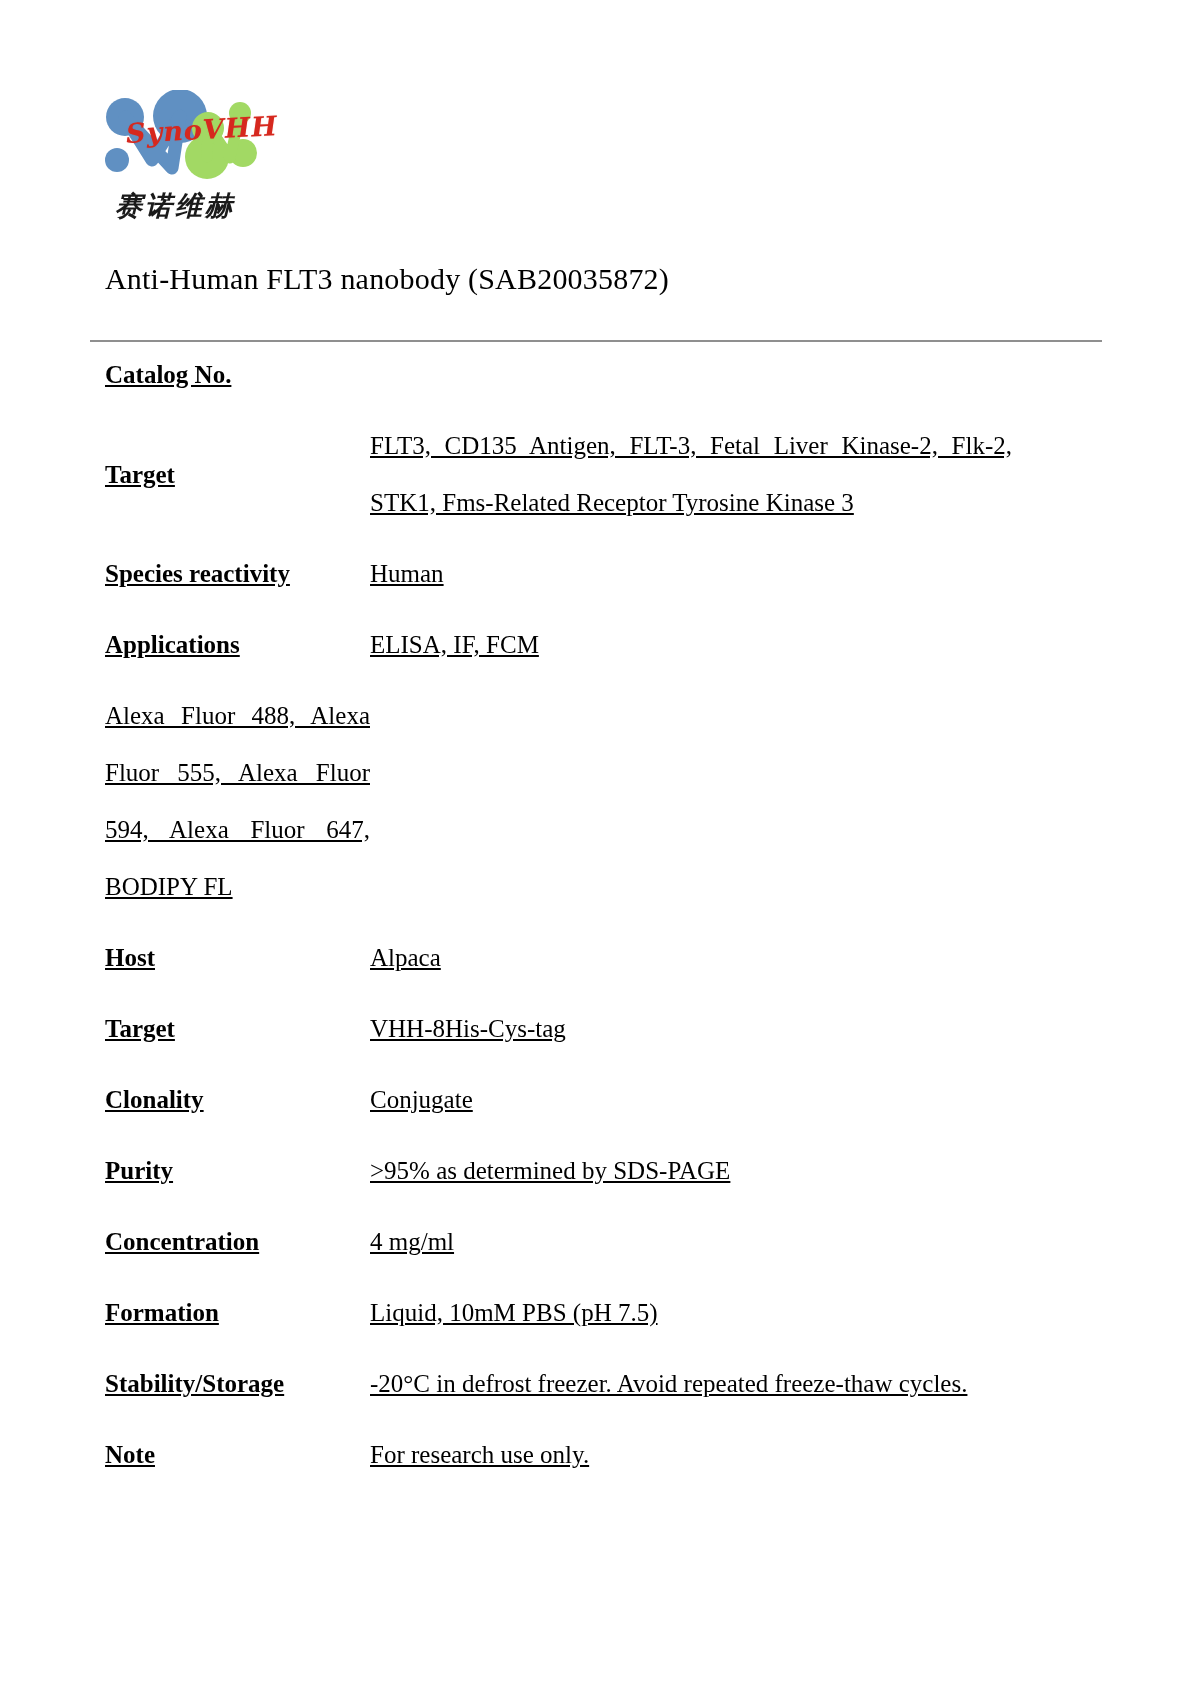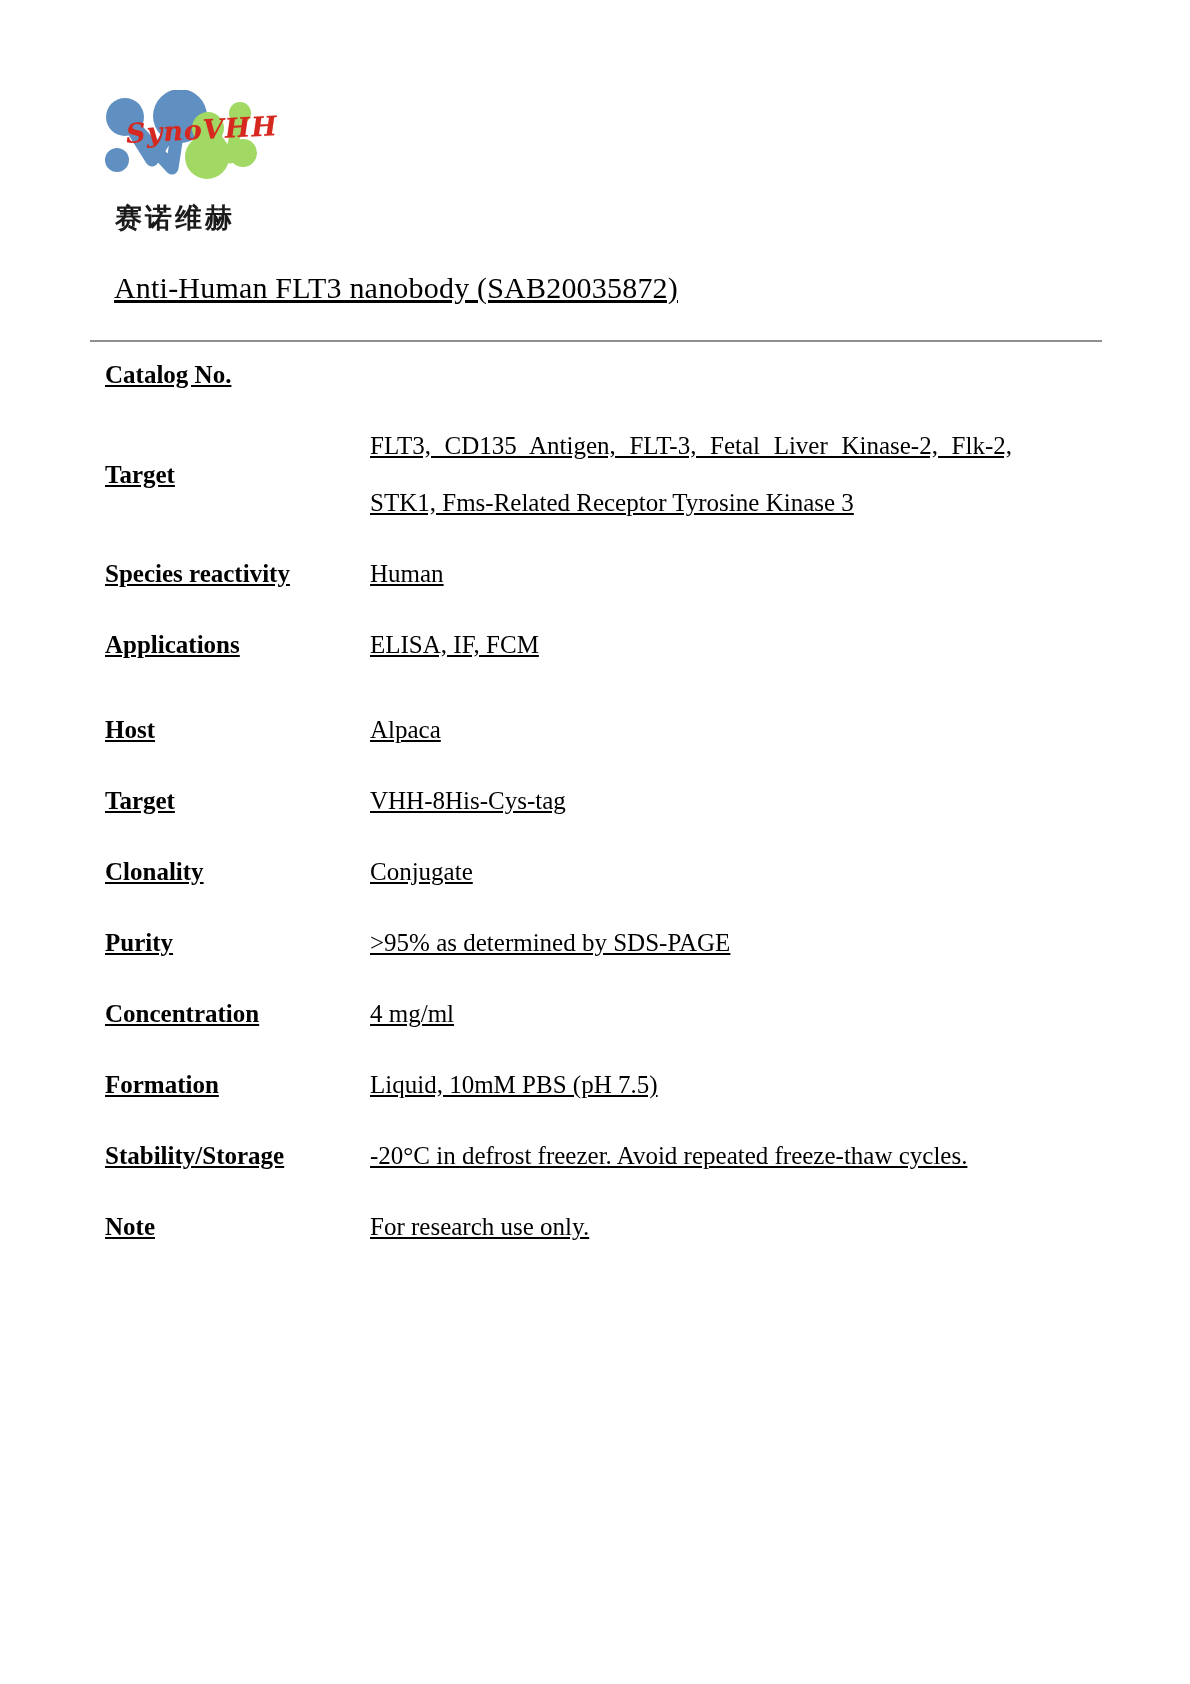--- a/index.html
+++ b/index.html
@@ -41,40 +41,40 @@
     font-style: italic;
     font-weight: bold;
     font-size: 27px;
     letter-spacing: 1px;
     color: var(--logo-red, #d6281e);
     transform: rotate(-3deg);
     white-space: nowrap;
     text-shadow: 0 0 1px rgba(214, 40, 30, .4);
   }
   .logo-cn {
-    margin-top: 20px;
+    margin-top: 8px;
     margin-left: 15px;
     font-family: "DejaVu Sans", sans-serif;
     font-size: 27px;
     font-weight: 600;
     letter-spacing: 3px;
     color: #1a1a1a;
     white-space: nowrap;
+    font-style: italic;
   }
 
   
   .title {
     position: absolute;
     left: 105px;
     top: 262px;
-    margin: 9px;
+    margin: 0;
     font-size: 30px;
     font-weight: normal;
     letter-spacing: 0.2px;
-    text-decoration: underline;
   }
   .rule {
     position: absolute;
     left: 90px;
     top: 340px;
     width: 1012px;
     height: 2px;
     margin: 0;
     border: none;
     background: #8f8f8f;
@@ -147,20 +147,21 @@
     </div>
     <div class="spec-row">
       <div class="spec-label">Species reactivity</div>
       <div class="spec-value">Human</div>
     </div>
     <div class="spec-row">
       <div class="spec-label">Applications</div>
       <div class="spec-value">ELISA, IF, FCM</div>
     </div>
     <div class="spec-row">
+      <div class="spec-value">Alexa Fluor 488, Alexa Fluor 555, Alexa Fluor 594, Alexa Fluor 647, BODIPY FL</div>
     </div>
     <div class="spec-row">
       <div class="spec-label">Host</div>
       <div class="spec-value">Alpaca</div>
     </div>
     <div class="spec-row">
       <div class="spec-label">Target</div>
       <div class="spec-value">VHH-8His-Cys-tag</div>
     </div>
     <div class="spec-row">

